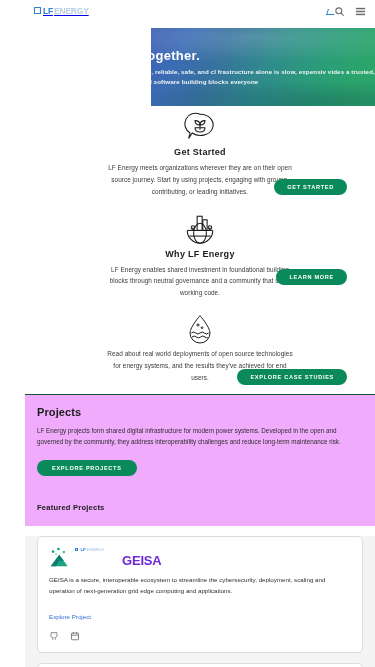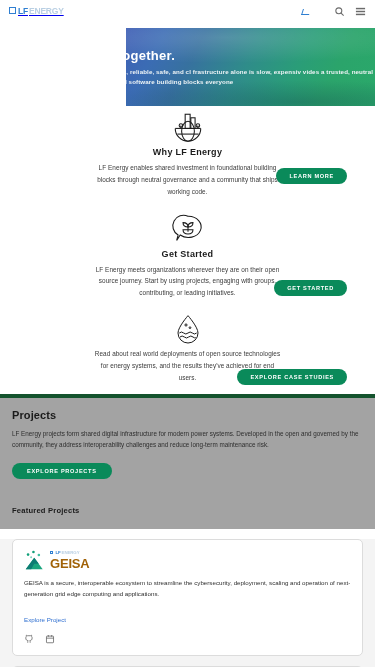--- a/index.html
+++ b/index.html
@@ -4,21 +4,21 @@
 <style>
   * { box-sizing: border-box; margin: 0; padding: 0; }
   html, body {
     width: 375px;
     height: 667px;
     overflow: hidden;
     background: #ffffff;
     font-family: "Liberation Sans", sans-serif;
     color: #1b1b1b;
   }
-  .page { width: 375px; height: 667px; position: relative; overflow: hidden; background:#fff; }
+  .page { width: 375px; height: 667px; position: relative; overflow: hidden; background:#fff;padding-left:25px; }
 
   
   .header {
     height: 22px;
     display: flex;
     align-items: center;
     padding: 0 9px;
     background: #ffffff;
     position: relative;
   }
@@ -130,23 +130,23 @@
   .btn-float {
     position: absolute;
     right: 28px;
   }
   .btn-why   { bottom: 24px; }
   .btn-start { bottom: 13px; }
   .btn-action{ bottom: 9px; }
 
   
   .projects {
-    background: #a3a3a3;
+    background: #f0abfc;
     padding: 11px 12px 14px;
-    border-top: 4px solid #14532d;
+    border-top: 1px solid #14532d;
   }
   .projects h2 {
     font-size: 11px;
     font-weight: bold;
     color: #1b1b1b;
     margin-bottom: 7px;
     letter-spacing: 0.1px;
   }
   .projects > p {
     font-size: 6.3px;
@@ -179,21 +179,21 @@
     display: flex; align-items: baseline; gap: 1px;
     margin-bottom: 1px;
   }
   .card-sub .s-lf { font-size: 4.4px; font-weight: bold; color: #2f7fd1; letter-spacing: -0.1px; }
   .card-sub .s-en { font-size: 4.4px; font-weight: bold; color: #b9cfe3; letter-spacing: -0.1px; }
   .card-sub .s-mark {
     display:inline-block; width:3.4px; height:3.4px;
     border:1px solid #2f7fd1; margin-right:1px;
   }
   .card-name { font-size: 13px; font-weight: bold; letter-spacing: -0.2px; }
-  .name-geisa { color: #a16207; }
+  .name-geisa { color: #6d28d9; margin-left: 47px; }
   .card p {
     font-size: 6.2px;
     line-height: 1.8;
     color: #2e2e2e;
     margin-bottom: 9px;
   }
   .card-link {
     display: inline-block;
     font-size: 6.2px;
     color: #2f6fd0;
@@ -239,48 +239,48 @@
       <div class="hero-inner">
         <h1>grid, together.</h1>
         <p>the affordable, reliable, safe, and cl frastructure alone is slow, expensiv vides a trusted, neutral home where d software building blocks everyone</p>
       </div>
     </div>
   </div>
 
   <section class="feature">
     <div class="feature-icon">
       <svg width="34" height="34" viewBox="0 0 48 48" fill="none" stroke="#1b1b1b" stroke-width="1.5">
+        <path d="M24 6 a18 15 0 1 1 -11 26.5 L8 40 l2-7.5 A15 15 0 0 1 24 6 z"></path>
+        <path d="M24 28 v-7"></path>
+        <path d="M24 21 c-5 0 -7 -3 -7 -6 c5 0 7 3 7 6 z"></path>
+        <path d="M24 21 c5 0 7 -3 7 -6 c-5 0 -7 3 -7 6 z"></path>
+        <path d="M17 25 c0 4 3 6 7 6 c4 0 7 -2 7 -6 z"></path>
+      </svg>
+    </div>
+    <h2>Get Started</h2>
+    <p>LF Energy meets organizations wherever they are on their open source journey. Start by using projects, engaging with groups, contributing, or leading initiatives.</p>
+    <button class="btn btn-float btn-start">GET STARTED</button>
+  </section>
+
+  <section class="feature">
+    <div class="feature-icon">
+      <svg width="34" height="34" viewBox="0 0 48 48" fill="none" stroke="#1b1b1b" stroke-width="1.5">
         <path d="M6 26 a18 18 0 0 0 36 0"></path>
         <path d="M6 26 h36"></path>
         <ellipse cx="24" cy="30" rx="9" ry="14" transform="rotate(0 24 30)"></ellipse>
         <path d="M9 34 h30"></path>
         <rect x="20" y="6" width="7" height="20"></rect>
         <rect x="28" y="11" width="6" height="15"></rect>
         <path d="M14 26 v-4 M11.5 22 a2.5 2.5 0 0 1 5 0 M11.5 22 a2.5 2.5 0 0 0 5 0"></path>
         <path d="M38 26 v-4 M35.5 22 a2.5 2.5 0 0 1 5 0 M35.5 22 a2.5 2.5 0 0 0 5 0"></path>
       </svg>
     </div>
     <h2>Why LF Energy</h2>
     <p>LF Energy enables shared investment in foundational building blocks through neutral governance and a community that ships working code.</p>
     <button class="btn btn-float btn-why">LEARN MORE</button>
-  </section>
-
-  <section class="feature">
-    <div class="feature-icon">
-      <svg width="34" height="34" viewBox="0 0 48 48" fill="none" stroke="#1b1b1b" stroke-width="1.5">
-        <path d="M24 6 a18 15 0 1 1 -11 26.5 L8 40 l2-7.5 A15 15 0 0 1 24 6 z"></path>
-        <path d="M24 28 v-7"></path>
-        <path d="M24 21 c-5 0 -7 -3 -7 -6 c5 0 7 3 7 6 z"></path>
-        <path d="M24 21 c5 0 7 -3 7 -6 c-5 0 -7 3 -7 6 z"></path>
-        <path d="M17 25 c0 4 3 6 7 6 c4 0 7 -2 7 -6 z"></path>
-      </svg>
-    </div>
-    <h2>Get Started</h2>
-    <p>LF Energy meets organizations wherever they are on their open source journey. Start by using projects, engaging with groups, contributing, or leading initiatives.</p>
-    <button class="btn btn-float btn-start">GET STARTED</button>
   </section>
 
   <section class="feature">
     <div class="feature-icon">
       <svg width="32" height="32" viewBox="0 0 48 48" fill="none" stroke="#1b1b1b" stroke-width="1.5">
         <path d="M24 4 C24 4 9 21 9 30 a15 15 0 0 0 30 0 C39 21 24 4 24 4 z"></path>
         <path d="M11 30 q3.2 -3 6.5 0 q3.2 3 6.5 0 q3.2 -3 6.5 0 q3.2 3 6.5 0"></path>
         <path d="M12 36 q3.2 -3 6.5 0 q3.2 3 6.5 0 q3.2 -3 6.5 0 q2.2 2 4 0.8"></path>
         <circle cx="21" cy="18" r="1.6"></circle>
         <circle cx="27" cy="22" r="1.3"></circle>

